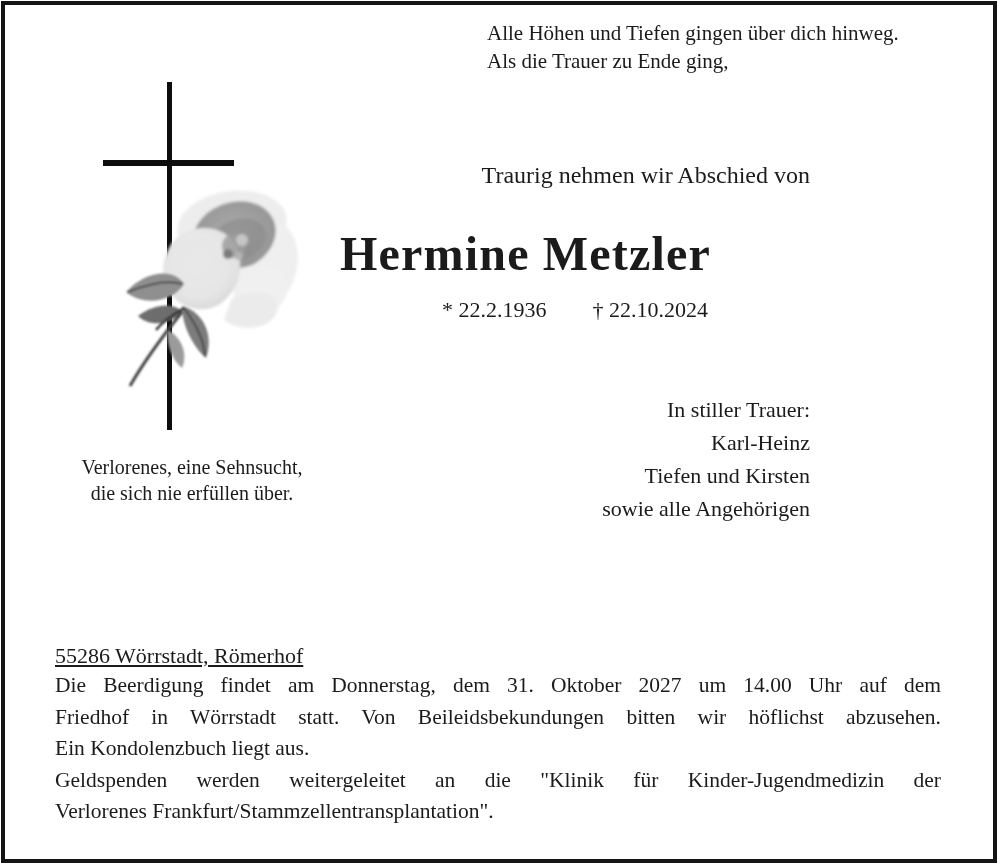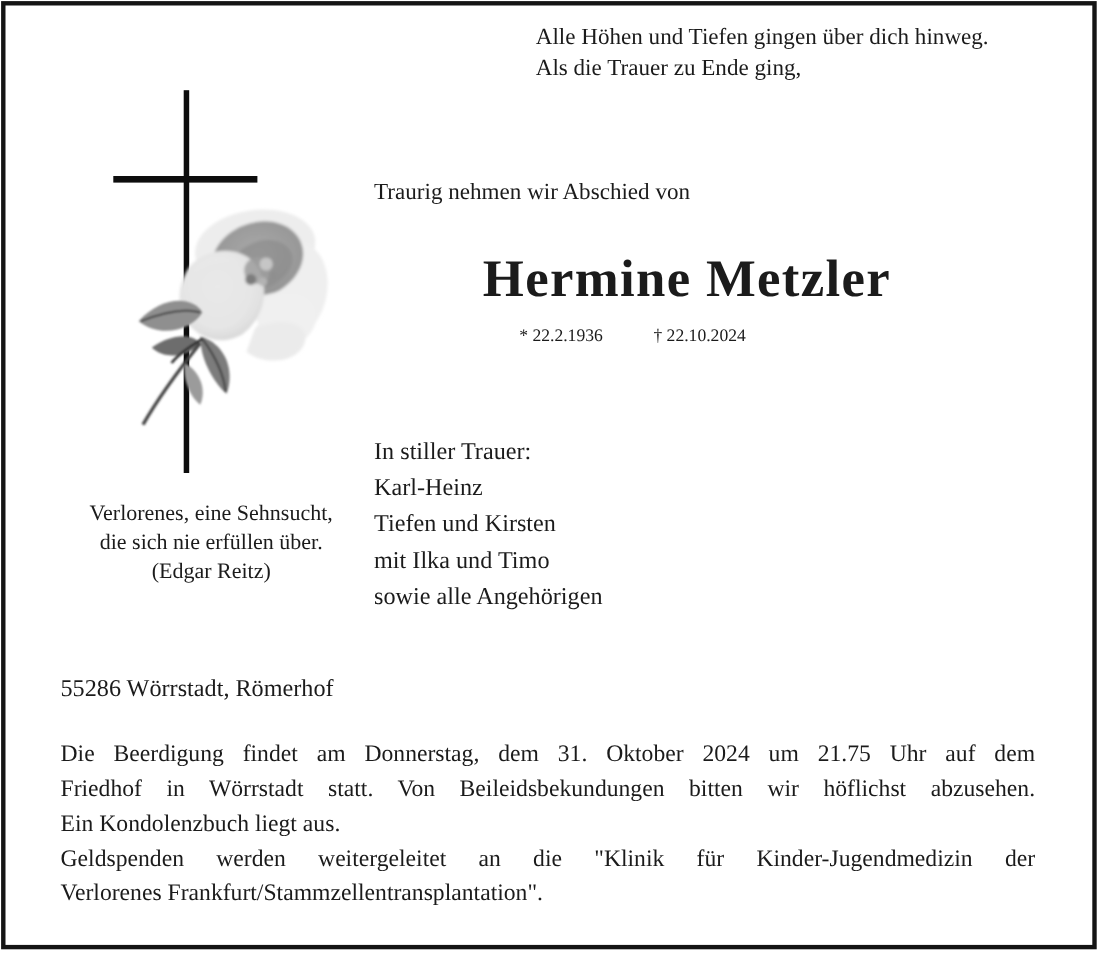--- a/index.html
+++ b/index.html
@@ -12,31 +12,31 @@
   .frame{
     position:absolute;left:1px;top:1px;right:3px;bottom:3px;
     border:4px solid #141414;pointer-events:none;z-index:10;
   }
   
   .cross-v{position:absolute;left:167px;top:82px;width:5px;height:348px;background:#0d0d0d;z-index:1;}
   .cross-h{position:absolute;left:103px;top:160px;width:131px;height:6px;background:#0d0d0d;z-index:1;}
   .flower{position:absolute;left:112px;top:180px;width:192px;height:216px;z-index:2;}
 
   .verse{position:absolute;left:487px;top:19px;font-size:21px;line-height:28px;white-space:nowrap;}
-  .intro{position:absolute;left:340px;top:162px;width:470px;text-align:left;font-size:21px;}
-  .name{position:absolute;left:340px;top:226px;width:470px;text-align:right;
+  .intro{position:absolute;left:340px;top:162px;width:470px;text-align:right;font-size:24px;}
+  .name{position:absolute;left:340px;top:226px;width:470px;text-align:left;
         font-size:48px;font-weight:bold;letter-spacing:1.2px;white-space:nowrap;}
-  .dates{position:absolute;left:340px;top:297px;width:470px;text-align:center;font-size:16px;}
+  .dates{position:absolute;left:340px;top:297px;width:470px;text-align:center;font-size:22px;}
   .dates .birth{margin-right:46px;}
-  .mourning{position:absolute;left:340px;top:393px;width:470px;text-align:left;
+  .mourning{position:absolute;left:340px;top:393px;width:470px;text-align:right;
             font-size:22px;line-height:33px;}
   .mourning .m-name{font-weight:normal;}
   .quote{position:absolute;left:38px;top:454px;width:308px;text-align:center;
          font-size:20px;line-height:26px;}
-  .address{position:absolute;left:55px;top:613px;font-size:22px;}
+  .address{position:absolute;left:55px;top:643px;font-size:22px;text-decoration:underline;}
   .bodytext{position:absolute;left:55px;top:670px;width:886px;font-size:21.5px;line-height:31.5px;}
   .bodytext .line{white-space:normal;}
   .bodytext .line.just{text-align:justify;text-align-last:justify;}
 </style>
 </head>
 <body>
 
 <div class="frame"></div>
 
 <div class="cross-v"></div>
@@ -104,31 +104,29 @@
 <div class="name">Hermine Metzler</div>
 
 <div class="dates">
   <span class="birth">* 22.2.1936</span><span class="death">† 22.10.2024</span>
 </div>
 
 <div class="mourning">
   <div>In stiller Trauer:</div>
   <div class="m-name">Karl-Heinz</div>
   <div class="m-name">Tiefen und Kirsten</div>
-  <div class="m-name">mit Ilka und Timo</div>
   <div class="m-name">sowie alle Angehörigen</div>
 </div>
 
 <div class="quote">
   <div>Verlorenes, eine Sehnsucht,</div>
   <div>die sich nie erfüllen über.</div>
-  <div>(Edgar Reitz)</div>
 </div>
 
 <div class="address">55286 Wörrstadt, Römerhof</div>
 
 <div class="bodytext">
-  <div class="line just">Die Beerdigung findet am Donnerstag, dem 31. Oktober 2024 um 21.75 Uhr auf dem</div>
+  <div class="line just">Die Beerdigung findet am Donnerstag, dem 31. Oktober 2027 um 14.00 Uhr auf dem</div>
   <div class="line just">Friedhof in Wörrstadt statt. Von Beileidsbekundungen bitten wir höflichst abzusehen.</div>
   <div class="line">Ein Kondolenzbuch liegt aus.</div>
   <div class="line just">Geldspenden werden weitergeleitet an die "Klinik für Kinder-Jugendmedizin der</div>
   <div class="line">Verlorenes Frankfurt/Stammzellentransplantation".</div>
 </div>
 
 </body></html>

